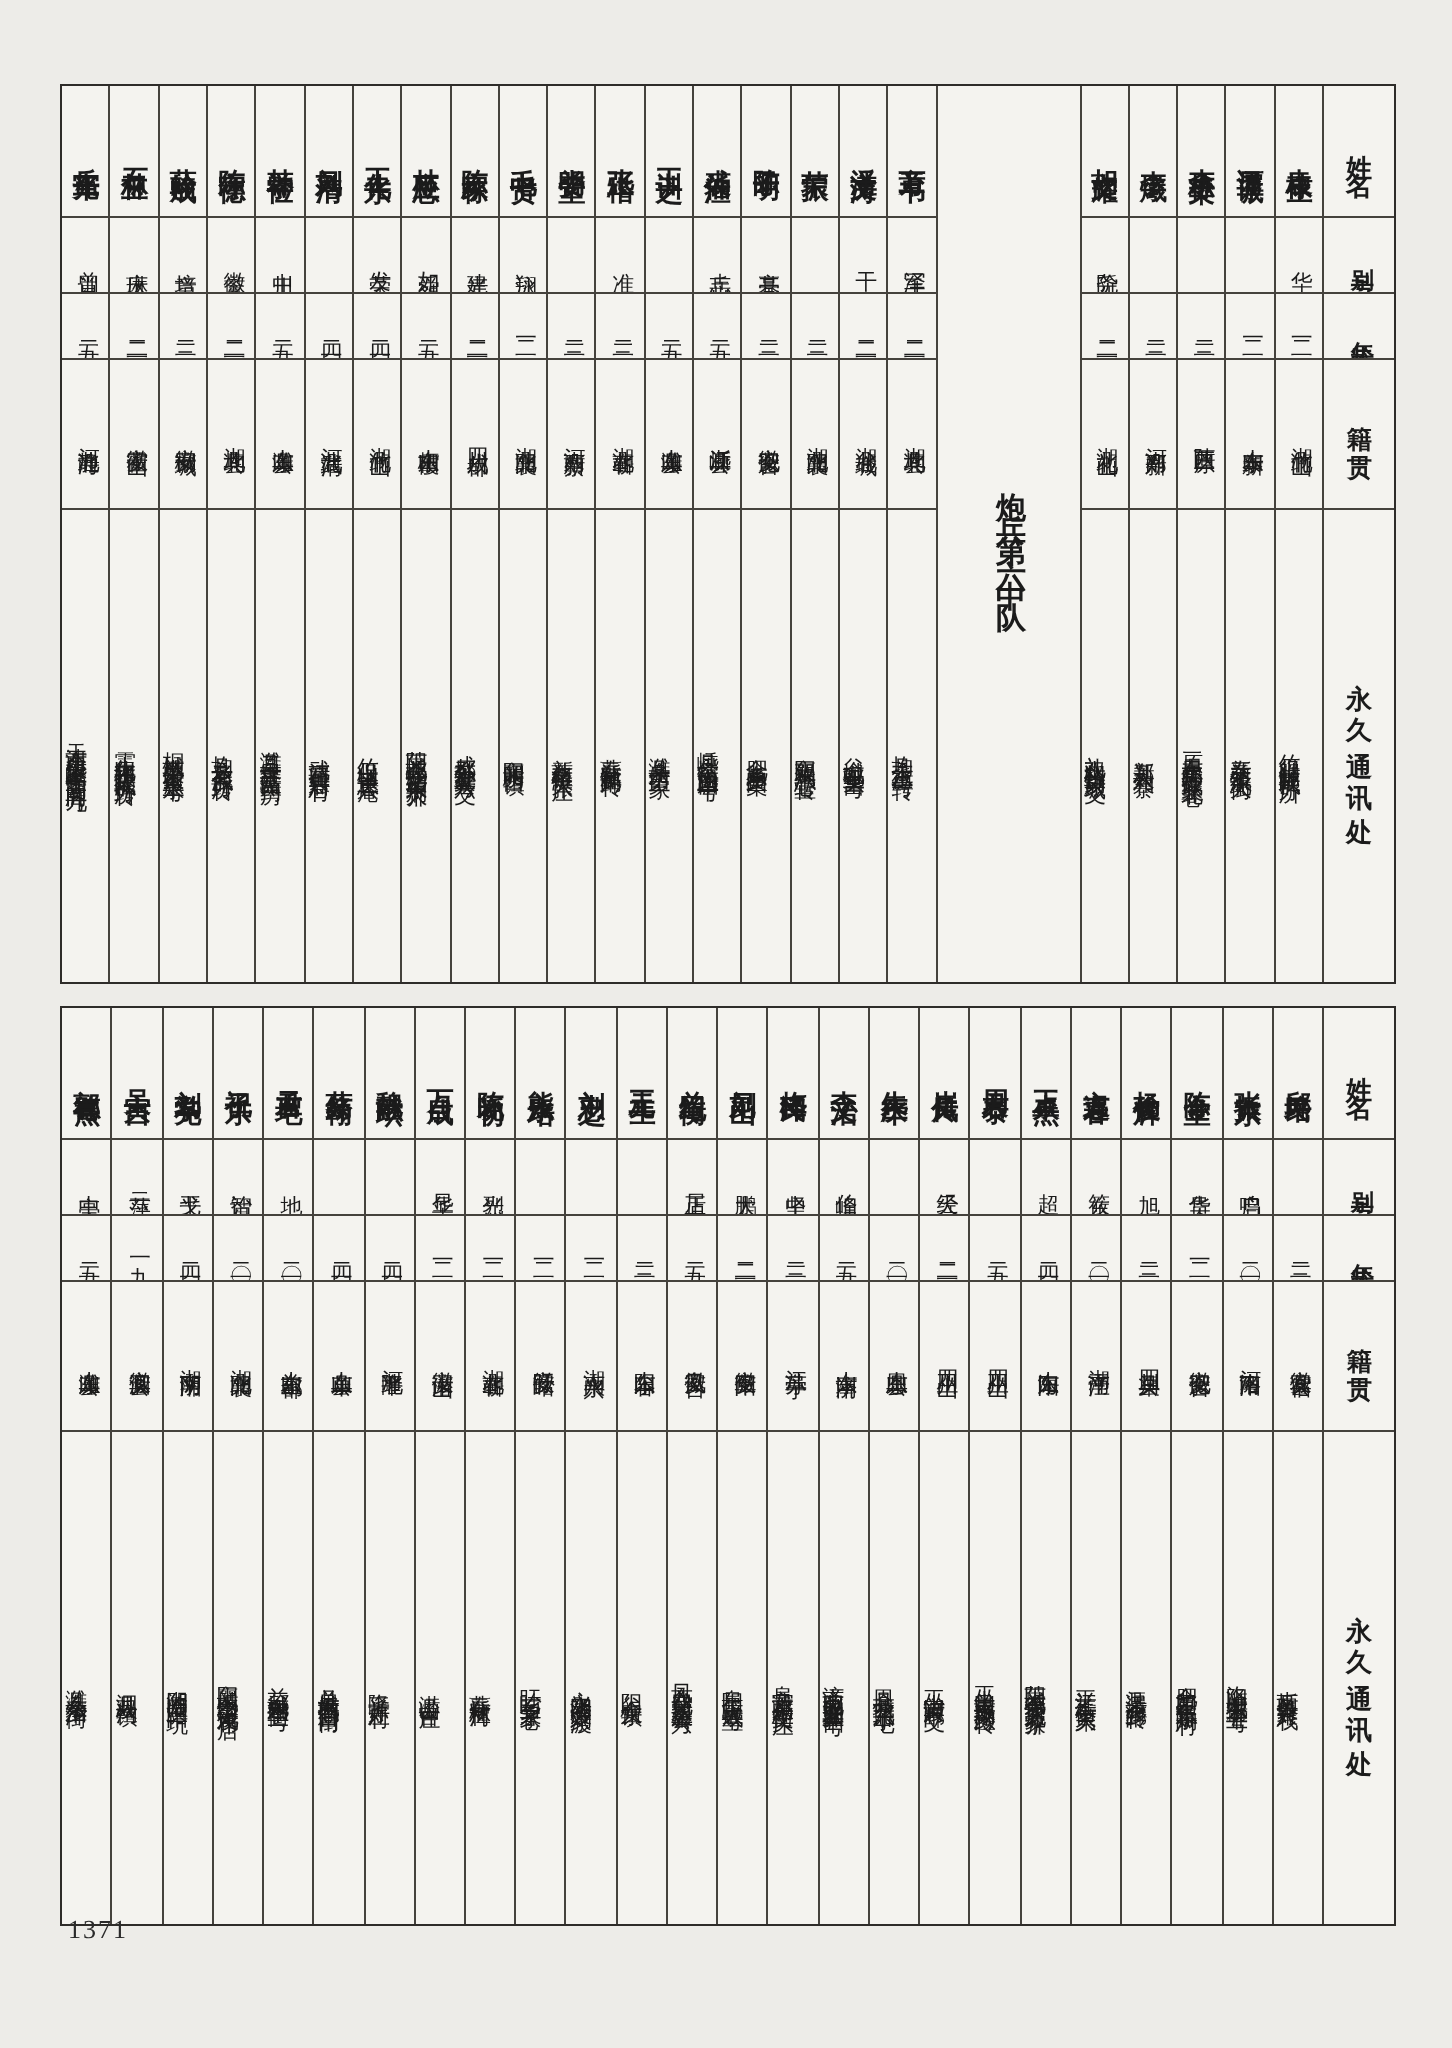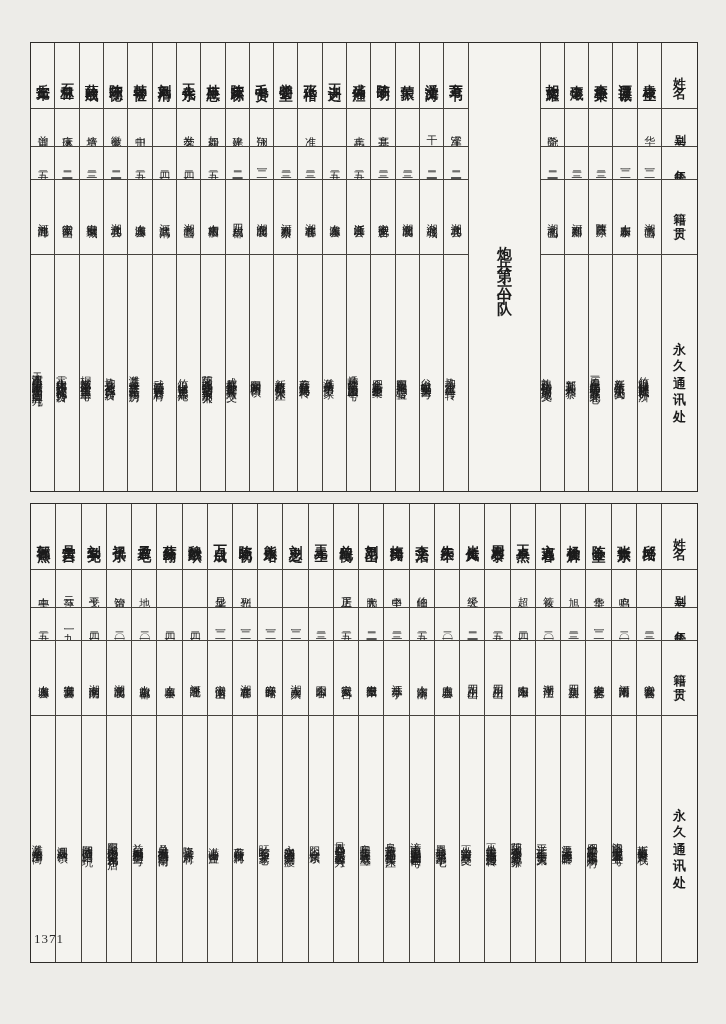--- a/index.html
+++ b/index.html
@@ -48,21 +48,21 @@
   .col-head .r-alias span{font-size:11.5px;letter-spacing:3px;}
   .col-head .r-age span{font-size:11.5px;letter-spacing:2px;}
   .col-head .r-native span{font-size:12.5px;font-weight:bold;letter-spacing:14px;}
   .col-head .r-addr span{font-size:13px;font-weight:bold;letter-spacing:17px;}
   .col-head .r-addr{justify-content:center;padding-top:0;}
   .section-text{
     writing-mode:vertical-rl;text-orientation:upright;
     font-size:15px;font-weight:bold;letter-spacing:11px;
   }
   .page-num{
-    position:absolute;left:34px;top:931px;
+    position:absolute;left:34px;top:957px;
     font-size:13px;letter-spacing:1px;color:#2a2a2a;text-align:right;
   }
 </style>
 </head>
 <body>
 
 <div class="sheet">
 
   <div class="tbl tbl-top">
     <div class="col col-head">

